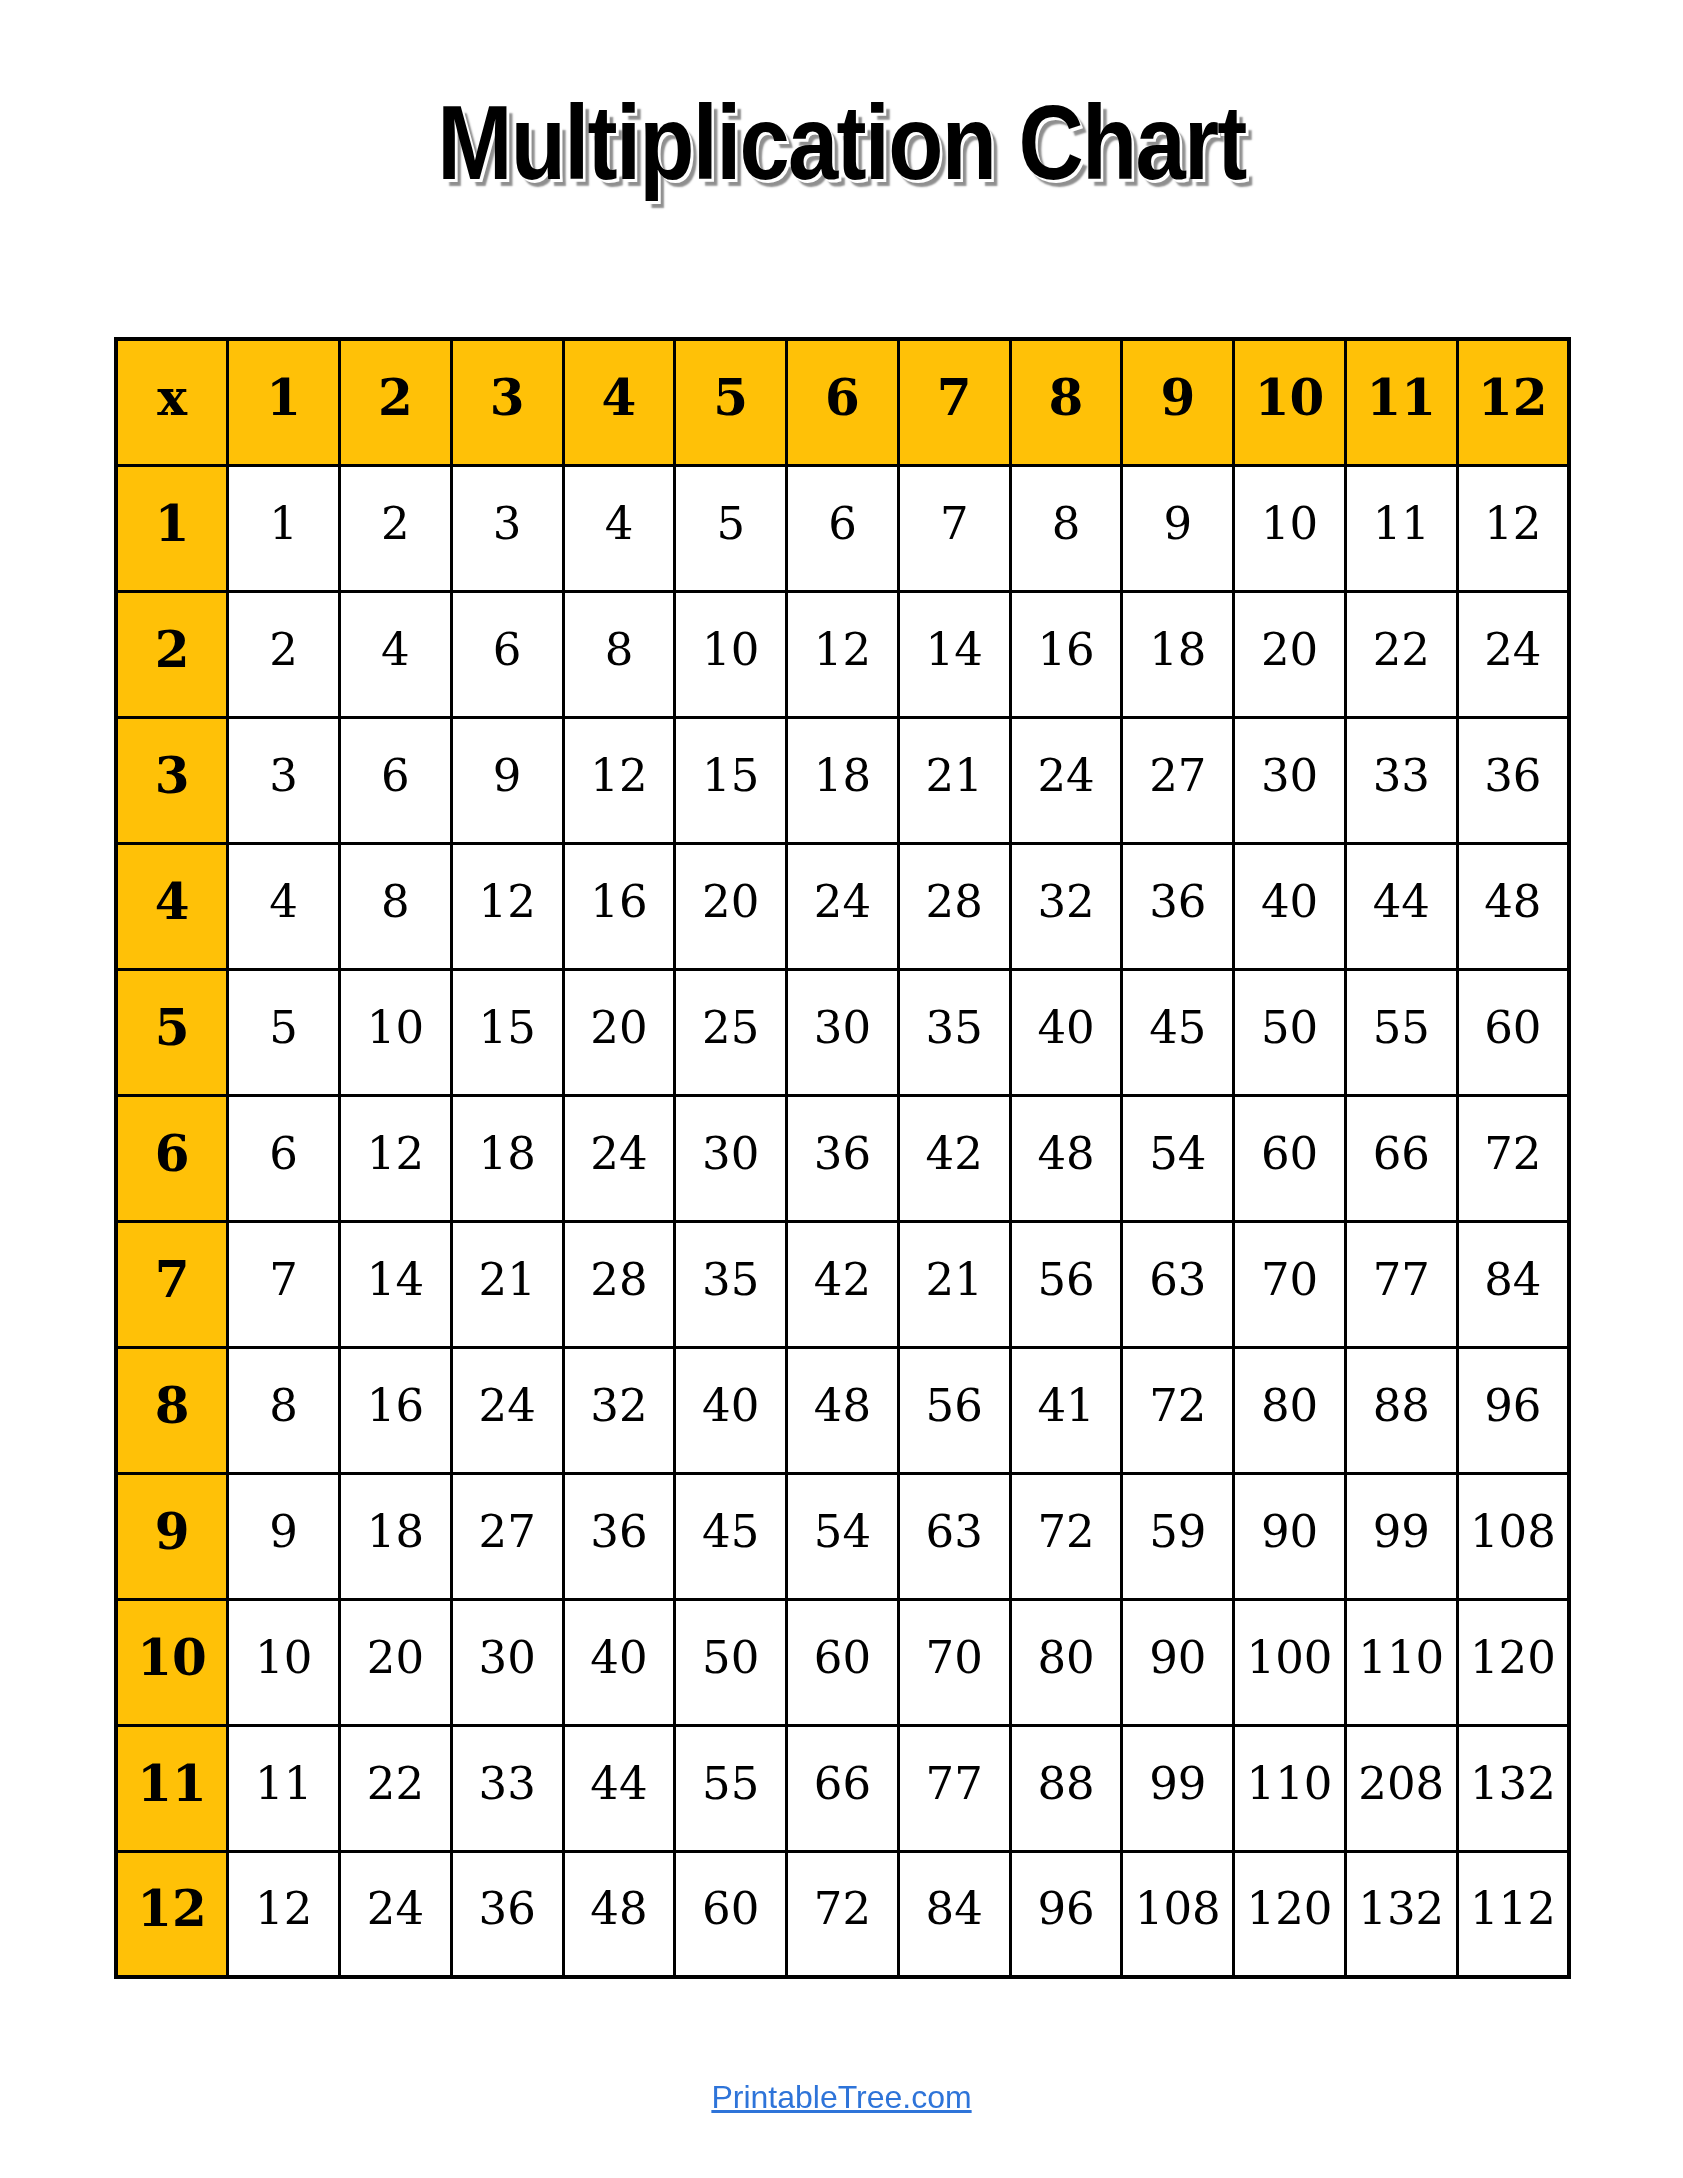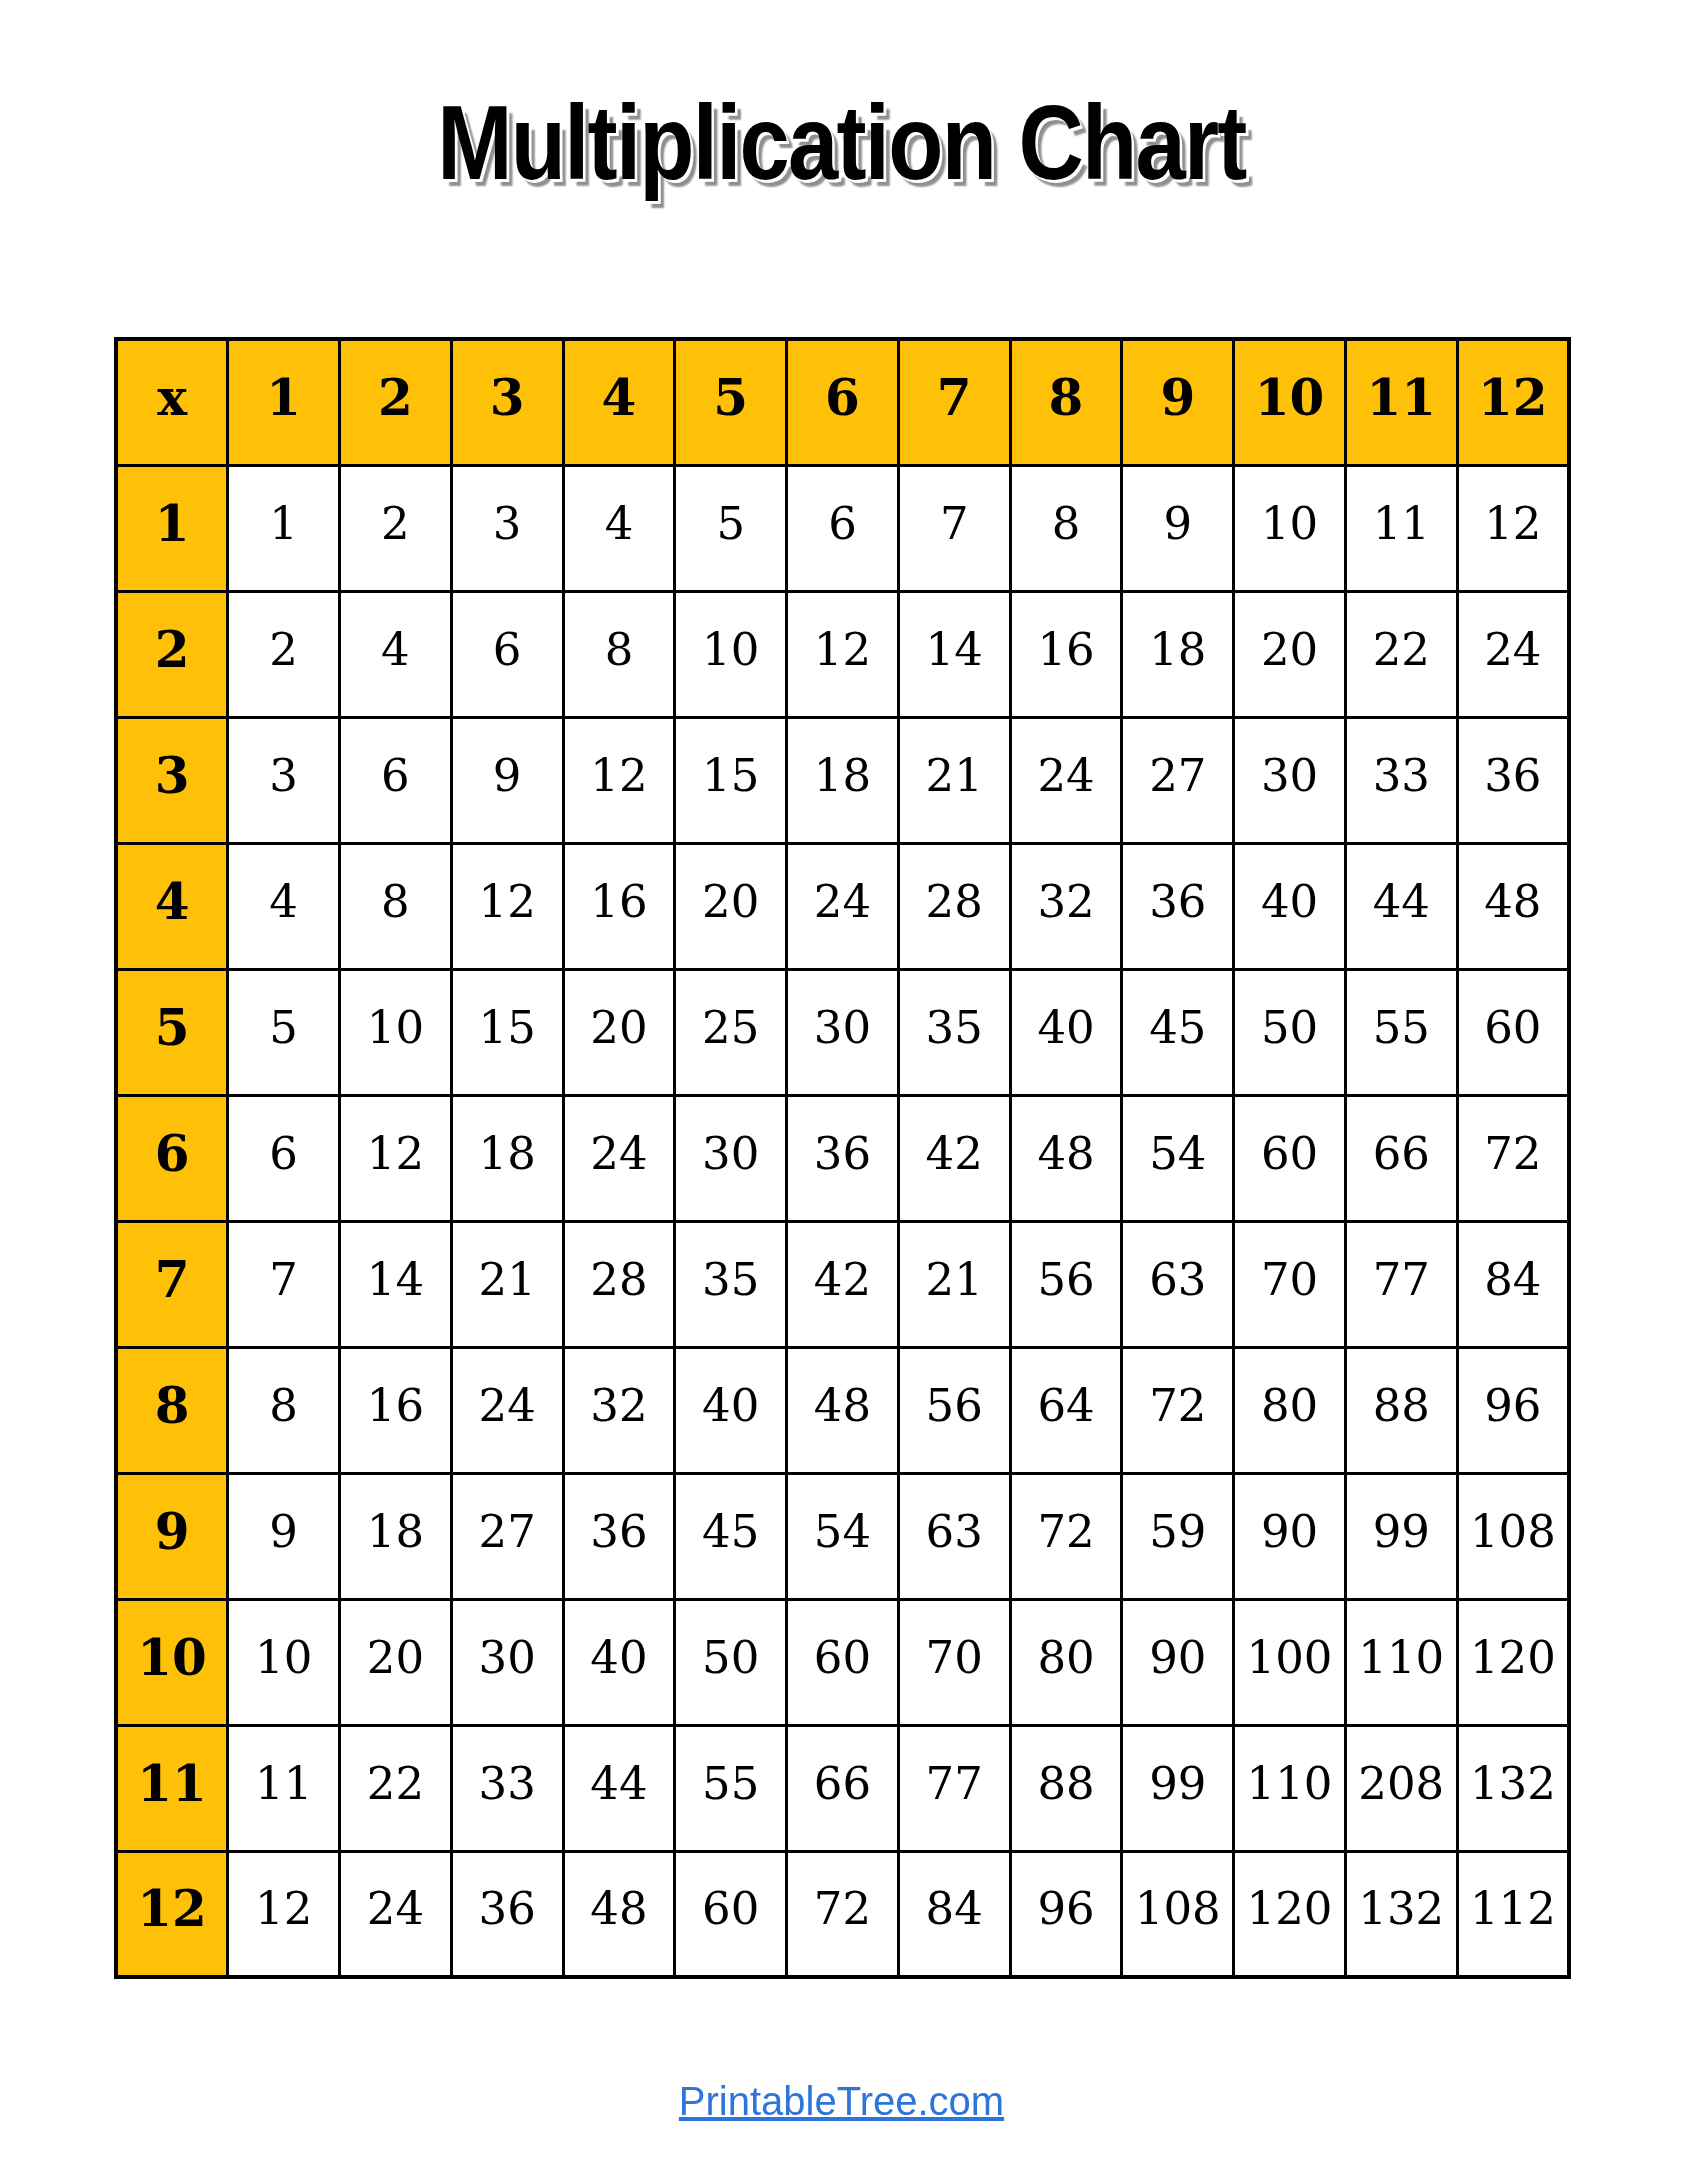--- a/index.html
+++ b/index.html
@@ -64,21 +64,21 @@
     font-weight: normal;
     font-size: 45px;
   }
   .footer-link {
     position: absolute;
     top: 2079px;
     left: 0;
     width: 100%;
     text-align: center;
     font-family: "Liberation Sans", sans-serif;
-    font-size: 40px;
+    font-size: 32px;
     color: var(--link-blue, #2E74D9);
     text-decoration: underline;
     cursor: pointer;
   }
 </style>
 </head>
 <body>
 
 <div class="page">
 
@@ -210,21 +210,21 @@
         </tr>
         <tr>
           <th>8</th>
           <td>8</td>
           <td>16</td>
           <td>24</td>
           <td>32</td>
           <td>40</td>
           <td>48</td>
           <td>56</td>
-          <td>64</td>
+          <td>41</td>
           <td>72</td>
           <td>80</td>
           <td>88</td>
           <td>96</td>
         </tr>
         <tr>
           <th>9</th>
           <td>9</td>
           <td>18</td>
           <td>27</td>

